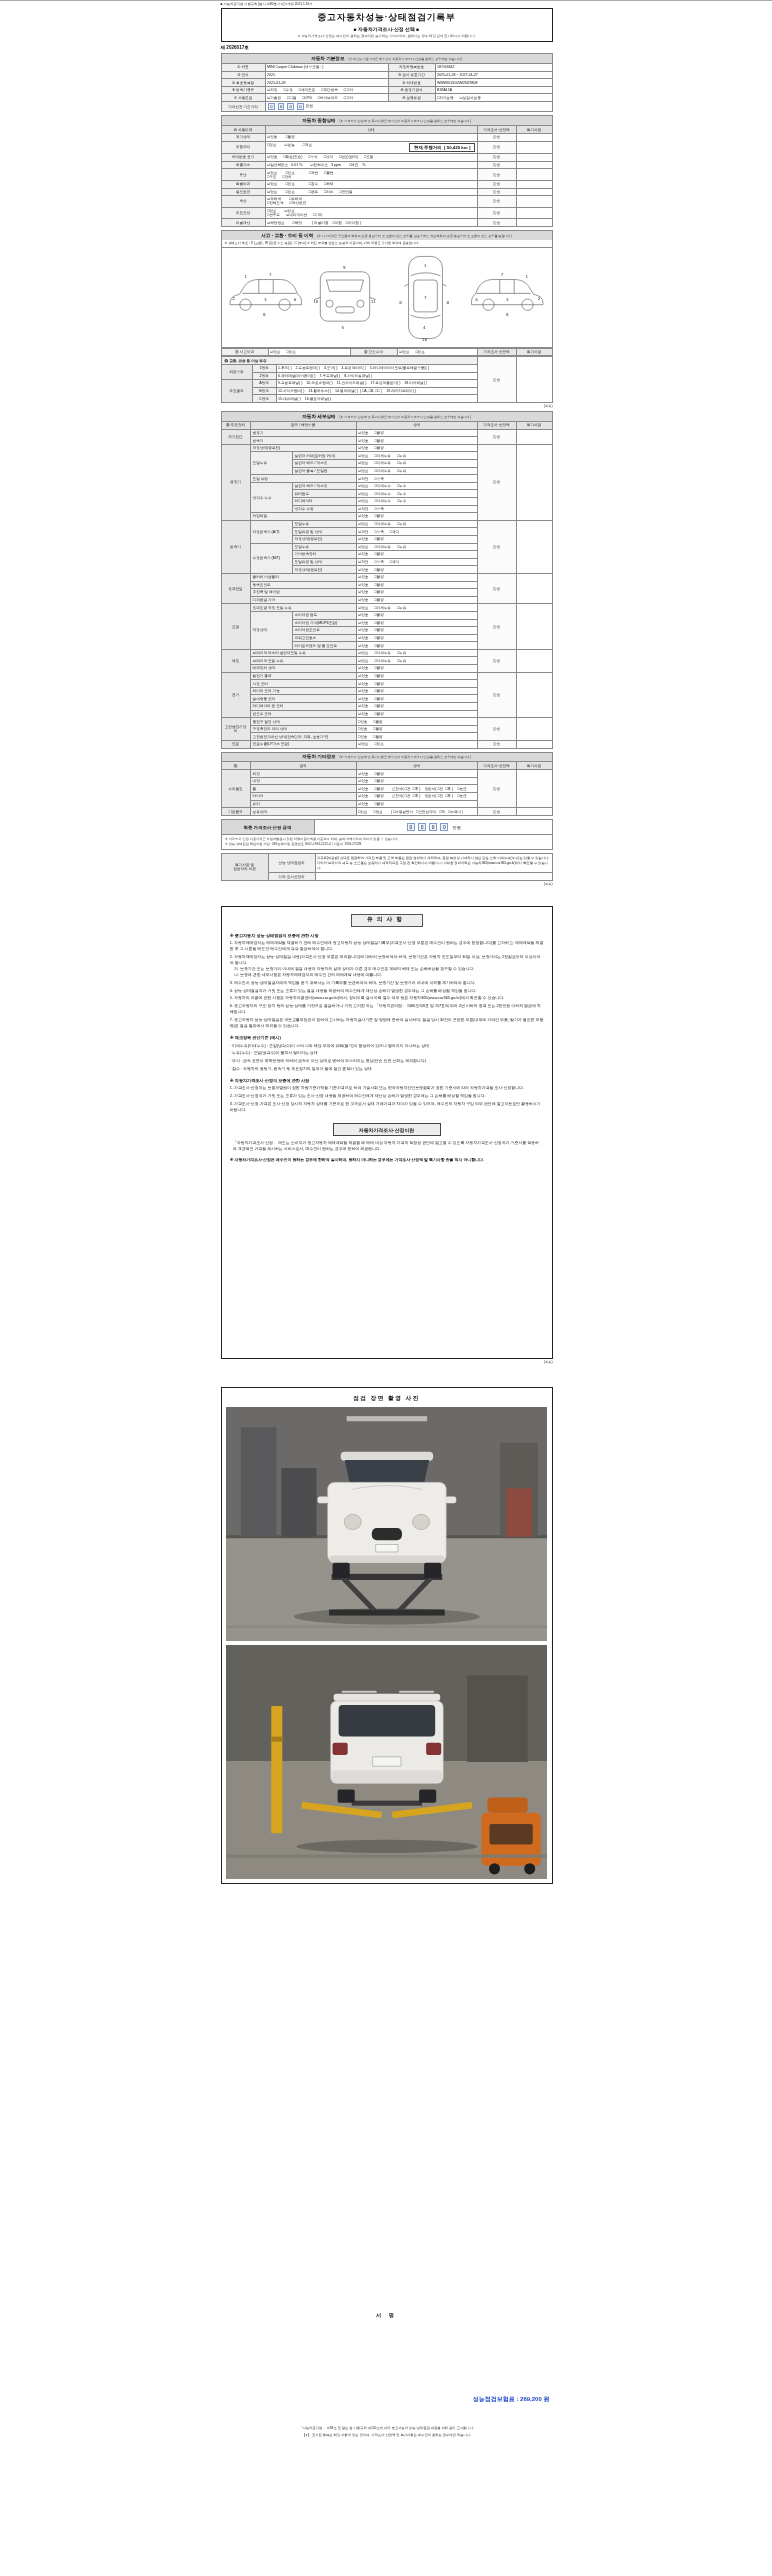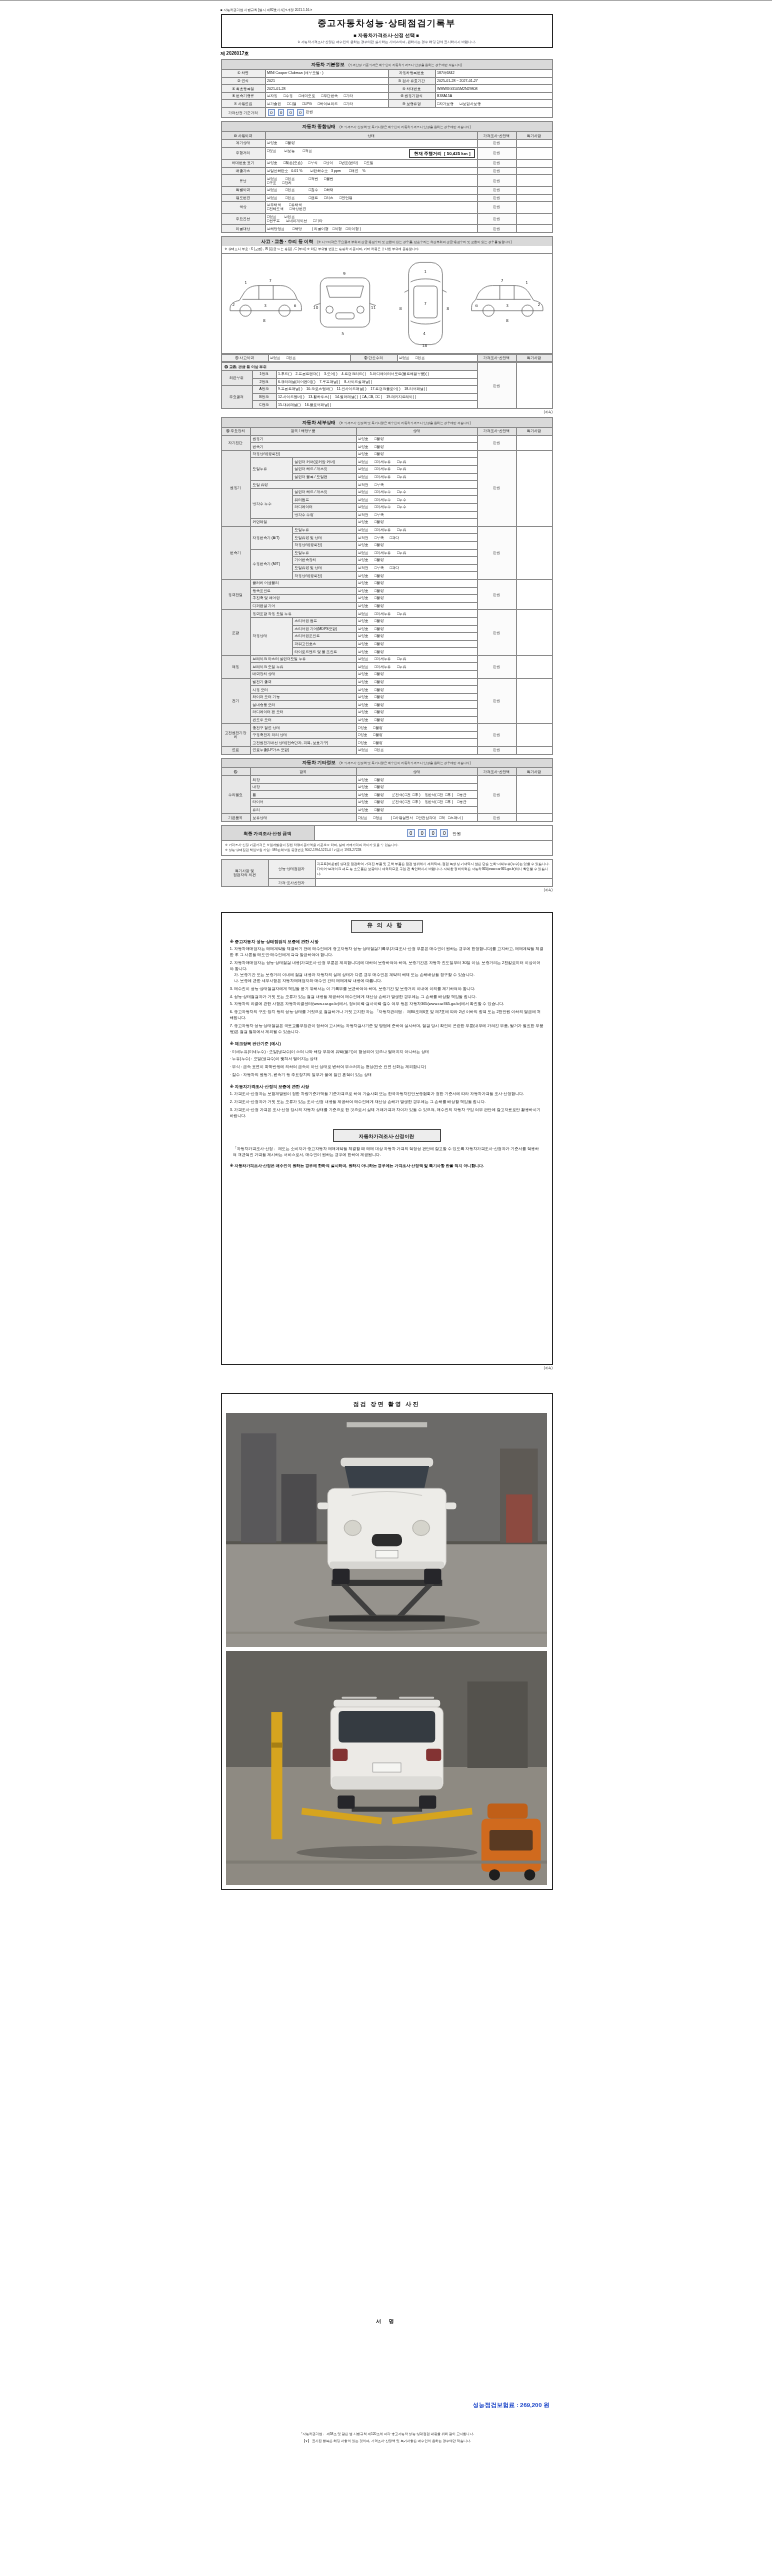--- a/index.html
+++ b/index.html
@@ -1,18 +1,18 @@
 <!DOCTYPE html>
 <html style="font-size:8.2px"><head>
 <meta charset="utf-8">
 <style>
   *{margin:0;padding:0;box-sizing:border-box}
   html,body{width:773px;height:2576px;background:#ffffff;overflow:hidden}
   body{font-family:"Liberation Sans","DejaVu Sans",sans-serif;color:#111;border-top:0.5px solid #aaa}
-  .doc{width:332px;margin:0 auto;padding-top:6px}
+  .doc{width:332px;margin:0 auto;padding-top:0}
   .lawref{font-size:3.3px;color:#222;margin:1px 0 1.5px}
   .titlebox{border:0.8px solid #222;padding:3.6px 2.1px 3.1px;text-align:center}
   .titlebox .t1{font-size:8.8px;font-weight:bold;letter-spacing:0.8px}
   .titlebox .t2{font-size:4.9px;font-weight:bold;margin-top:2.1px}
   .titlebox .t3{font-size:3.3px;color:#334;margin-top:1.5px}
   .docno{font-size:4.6px;font-weight:bold;margin:3.6px 0 2.1px}
   table{border-collapse:collapse;width:100%;table-layout:fixed}
   td,th{border:0.5px solid #8a8a8a;font-size:3.6px;padding:1.3px 1.5px;vertical-align:middle;overflow:hidden;word-break:break-all}
   th{background:#e3e3e3;font-weight:normal;text-align:center;padding:1.5px 1px}
   .sec{margin-top:3.1px}

